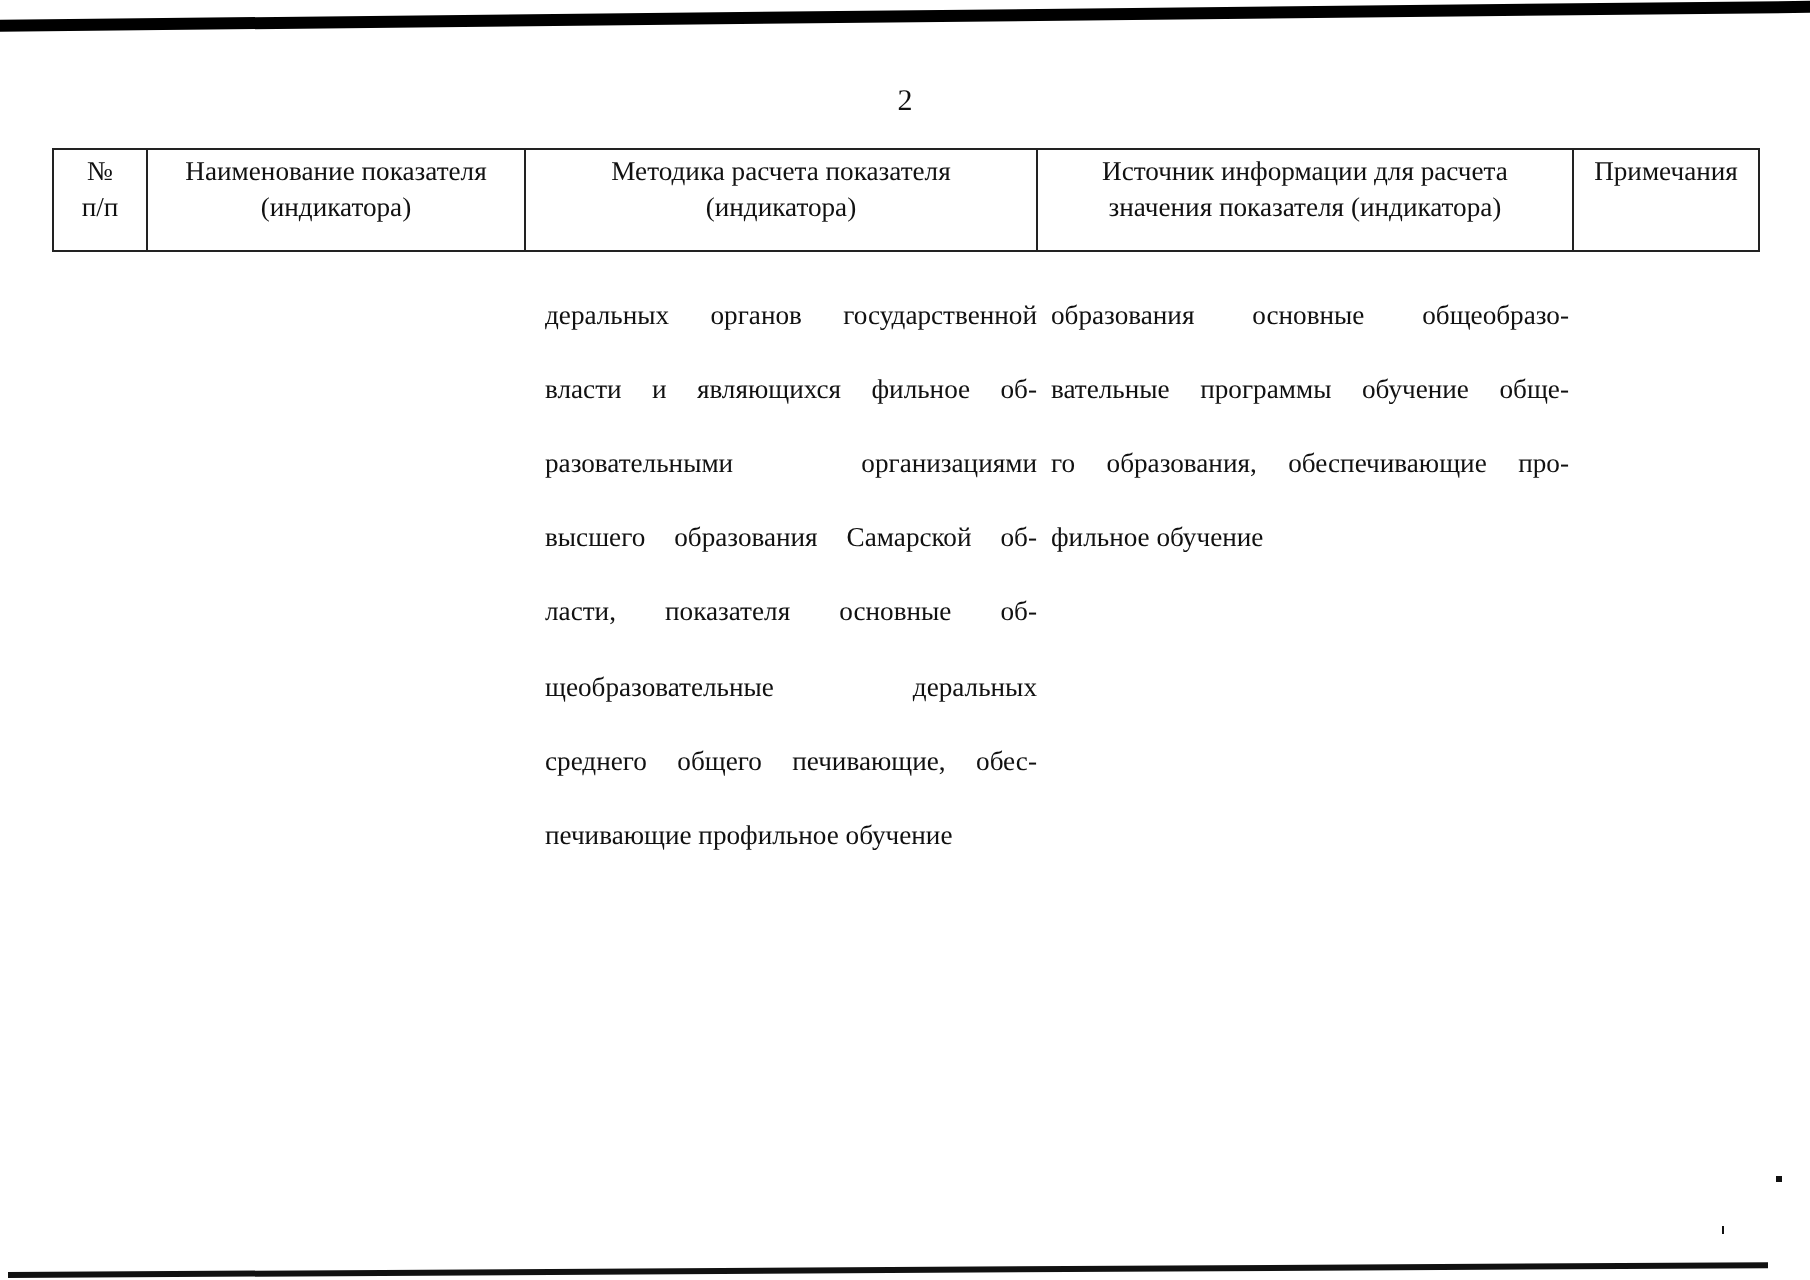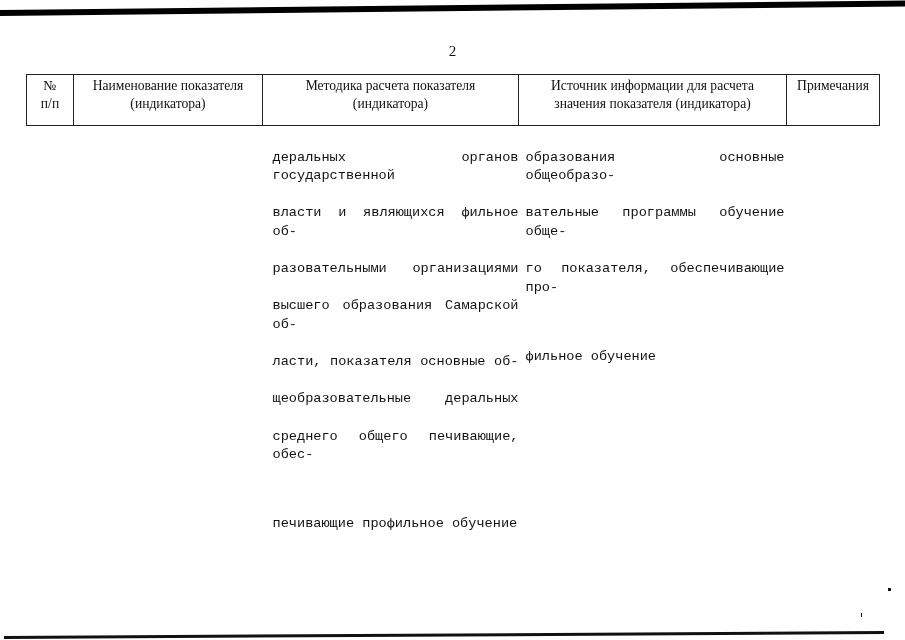--- a/index.html
+++ b/index.html
@@ -24,34 +24,34 @@
   table.indicator-table {
     position: absolute; left: 26px; top: 74px;
     border-collapse: collapse; table-layout: fixed;
     font-size: 13.6px; line-height: 18px;
   }
   table.indicator-table th {
     border: 1.5px solid #222; font-weight: normal; text-align: center; vertical-align: top;
     padding: 2px 4px 0 4px; height: 48px;
   }
   table.indicator-table td {
-    vertical-align: top; padding: 4px 0 0 0; border: none; font-family: Liberation Mono, monospace;
+    vertical-align: top; padding: 4px 0 0 0; border: none;
   }
   .col-num { width: 47px; }
   .col-name { width: 189px; }
   .col-method { width: 256px; }
   .col-source { width: 268px; }
   .col-notes { width: 93px; }
   .cell-text {
     text-align: justify; font-size: 13.6px; line-height: 18.6px; white-space: pre-line;
   }
   td.method-cell .cell-text { padding-left: 10px; padding-right: 0; }
   td.source-cell .cell-text { padding-left: 7px; padding-right: 2px; }
   .line { display: block; text-align: justify; text-align-last: justify; }
-  .line.last { text-align-last: left; margin-top: 32px; }
+  .line.last { text-align-last: left; }
 </style>
 </head>
 <body>
 
 <div class="scan-bar-top"></div>
 <div class="scan-bar-bottom"></div>
 <div class="speck" style="left:888px;top:588px;width:3px;height:3px;"></div>
 <div class="speck" style="left:861px;top:613px;width:1px;height:4px;"></div>
 
 <div class="page-number">2</div>
@@ -100,20 +100,20 @@
           <span class="line">ласти, показателя основные об-</span>
           <span class="line">щеобразовательные деральных</span>
           <span class="line">среднего общего печивающие, обес-</span>
           <span class="line last">печивающие профильное обучение</span>
         </div>
       </td>
       <td class="source-cell">
         <div class="cell-text">
           <span class="line">образования основные общеобразо-</span>
           <span class="line">вательные программы обучение обще-</span>
-          <span class="line">го показателя, обеспечивающие про-</span>
+          <span class="line">го образования, обеспечивающие про-</span>
           <span class="line last">фильное обучение</span>
         </div>
       </td>
       <td></td>
     </tr>
   </tbody>
 </table>
 
 </body></html>

